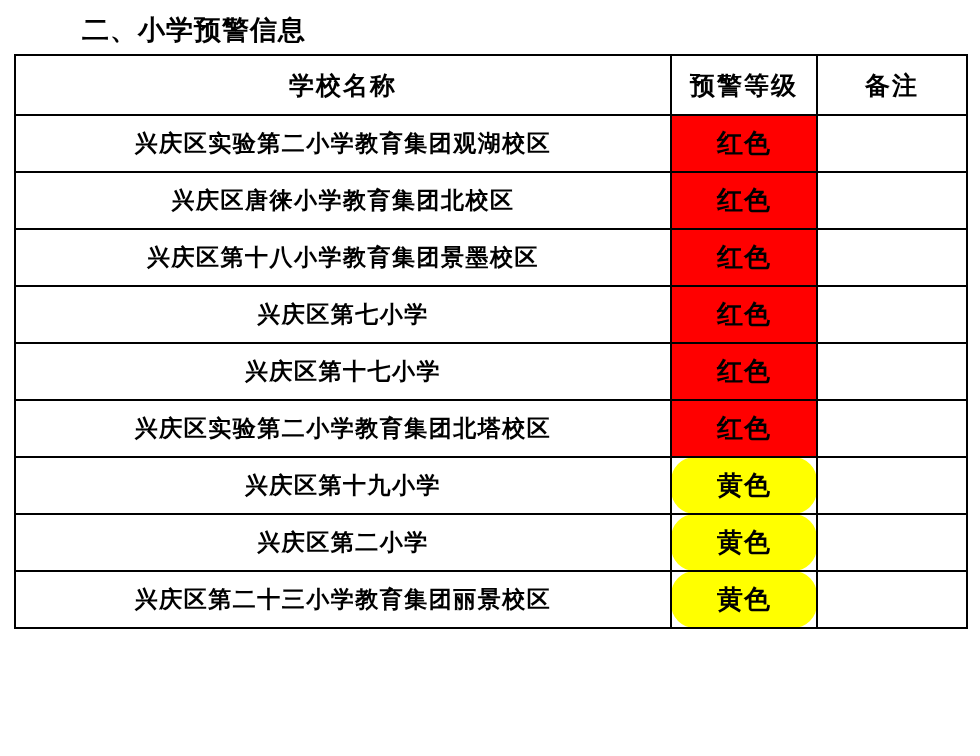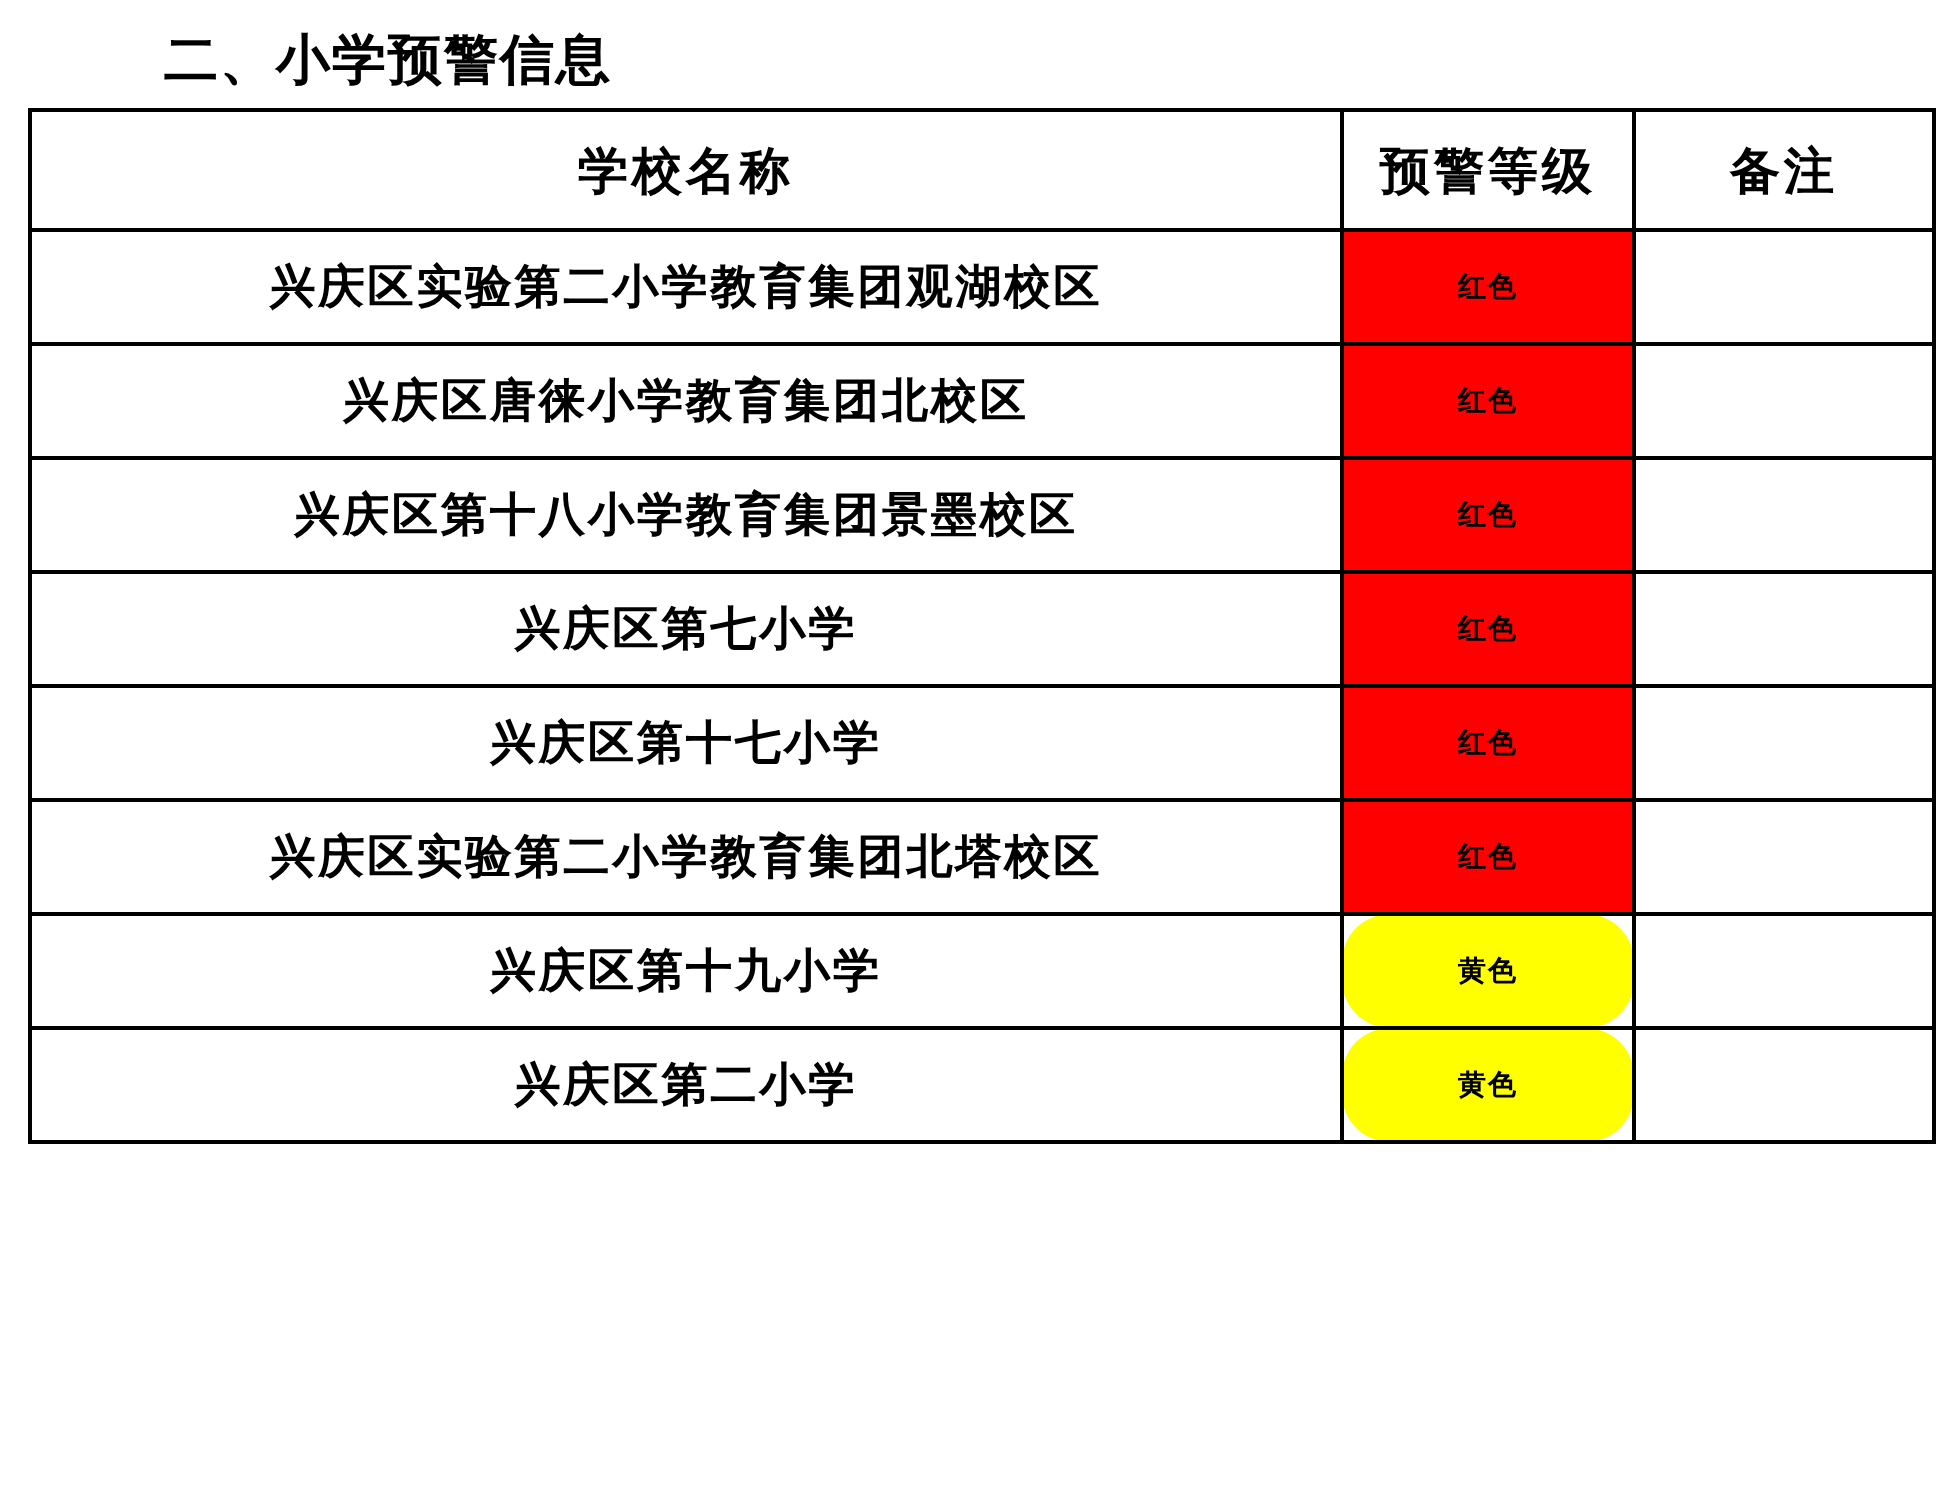--- a/index.html
+++ b/index.html
@@ -65,21 +65,21 @@
     height: 55px;
     font-family: Liberation Serif, serif;
     font-size: 23px;
     letter-spacing: 1px;
   }
   td.name-cell {
     font-size: 23px;
     letter-spacing: 1.5px;
   }
   td.level-cell {
-    font-size: 14px;
+    font-size: 26px;
     letter-spacing: 1px;
   }
   td.level-red {
     background: #ff0000;
   }
   td.level-yellow {
     background: #ffff00;
     border-radius: 24px;
   }
   td.remark-cell {
@@ -141,17 +141,22 @@
         <tr>
           <td class="name-cell">兴庆区第十九小学</td>
           <td class="level-cell level-yellow">黄色</td>
           <td class="remark-cell"></td>
         </tr>
         <tr>
           <td class="name-cell">兴庆区第二小学</td>
           <td class="level-cell level-yellow">黄色</td>
           <td class="remark-cell"></td>
         </tr>
+        <tr>
+          <td class="name-cell">兴庆区第二十三小学教育集团丽景校区</td>
+          <td class="level-cell level-yellow">黄色</td>
+          <td class="remark-cell"></td>
+        </tr>
       </tbody>
     </table>
   </div>
 
 </div>
 
 </body></html>

